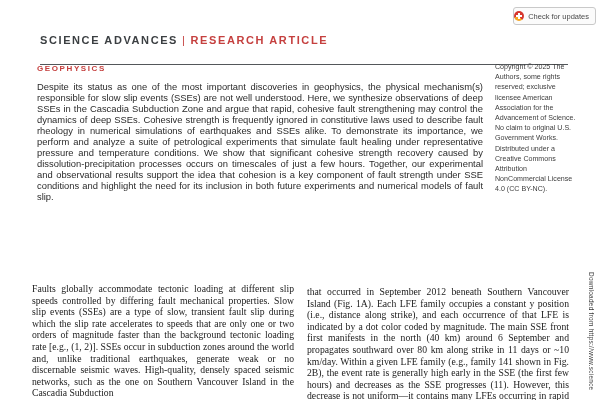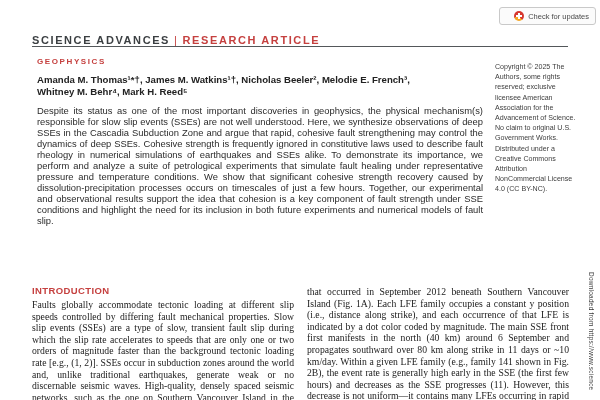--- a/index.html
+++ b/index.html
@@ -12,52 +12,52 @@
     font-family: "Liberation Sans", sans-serif;
     color: #1e2124;
   }
 
   
   .badge {
     position: absolute; top: 7px; right: 4px;
     display: flex; align-items: center; gap: 4px;
     border: 1px solid #c9c9c9; border-radius: 3px;
     background: #fbfbfb;
-    padding: 3px 6px 3px 14px;
+    padding: 3px 6px 3px 0;
     cursor: pointer;
   }
   .crossmark {
     width: 10px; height: 10px; border-radius: 50%;
     background: conic-gradient(from 140deg, #f5a623 0deg 110deg, #d6372e 110deg 360deg);
     position: relative; flex: 0 0 auto;
   }
   .crossmark::after {
     content: ""; position: absolute; left: 4px; top: 2px;
     width: 2px; height: 6px; background: #ffffff;
   }
   .crossmark::before {
     content: ""; position: absolute; left: 2px; top: 4px;
     width: 6px; height: 2px; background: #ffffff;
   }
   .badge-label { font-size: 7.5px; color: #4a4a4a; white-space: nowrap; }
 
   
   .masthead {
-    position: absolute; left: 32px; right: 32px; top: 34px;
+    position: absolute; left: 40px; right: 32px; top: 34px;
     border-bottom: 1.5px solid #53575a;
-    padding-bottom: 0;
+    padding-bottom: 18px;
     font-size: 11px; font-weight: bold; letter-spacing: 1.6px;
     white-space: nowrap;
   }
   .journal-name { color: #3b3f42; }
   .masthead-divider { color: #c5403f; font-weight: normal; margin: 0 4px; }
   .article-type { color: #c5403f; }
 
   
-  .content { position: absolute; left: 37px; top: 57px; width: 446px; }
+  .content { position: absolute; left: 37px; top: 64px; width: 446px; }
   .eyebrow {
     color: #c5403f; font-size: 8px; font-weight: bold;
     letter-spacing: 1.6px;
   }
   .title {
     margin-top: 4px; width: 470px;
     font-size: 19px; line-height: 21.5px; font-weight: bold;
     color: #212427; letter-spacing: -0.2px;
   }
   .authors {
@@ -112,32 +112,27 @@
     <span class="crossmark"></span>
     <span class="badge-label">Check for updates</span>
   </div>
 
   <div class="masthead">
     <span class="journal-name">SCIENCE ADVANCES</span><span class="masthead-divider">|</span><span class="article-type">RESEARCH ARTICLE</span>
   </div>
 
   <div class="content">
     <div class="eyebrow">GEOPHYSICS</div>
-    <div class="authors">
-      <div>Amanda M. Thomas¹*†, James M. Watkins¹†, Nicholas Beeler², Melodie E. French³,</div>
-      <div>Whitney M. Behr⁴, Mark H. Reed⁵</div>
-    </div>
     <p class="abstract">Despite its status as one of the most important discoveries in geophysics, the physical mechanism(s) responsible for slow slip events (SSEs) are not well understood. Here, we synthesize observations of deep SSEs in the Cascadia Subduction Zone and argue that rapid, cohesive fault strengthening may control the dynamics of deep SSEs. Cohesive strength is frequently ignored in constitutive laws used to describe fault rheology in numerical simulations of earthquakes and SSEs alike. To demonstrate its importance, we perform and analyze a suite of petrological experiments that simulate fault healing under representative pressure and temperature conditions. We show that significant cohesive strength recovery caused by dissolution-precipitation processes occurs on timescales of just a few hours. Together, our experimental and observational results support the idea that cohesion is a key component of fault strength under SSE conditions and highlight the need for its inclusion in both future experiments and numerical models of fault slip.</p>
   </div>
 
   <div class="copyright">Copyright © 2025 The Authors, some rights reserved; exclusive licensee American Association for the Advancement of Science. No claim to original U.S. Government Works. Distributed under a Creative Commons Attribution NonCommercial License 4.0 (CC BY-NC).</div>
 
   <div class="columns">
     <div class="col col-left">
-      <div class="intro-heading">INTRODUCTION</div>
       <p class="body-par">Faults globally accommodate tectonic loading at different slip speeds controlled by differing fault mechanical properties. Slow slip events (SSEs) are a type of slow, transient fault slip during which the slip rate accelerates to speeds that are only one or two orders of magnitude faster than the background tectonic loading rate [e.g., (1, 2)]. SSEs occur in subduction zones around the world and, unlike traditional earthquakes, generate weak or no discernable seismic waves. High-quality, densely spaced seismic networks, such as the one on Southern Vancouver Island in the Cascadia Subduction</p>
     </div>
     <div class="col col-right">
       <p class="body-par">that occurred in September 2012 beneath Southern Vancouver Island (Fig. 1A). Each LFE family occupies a constant y position (i.e., distance along strike), and each occurrence of that LFE is indicated by a dot color coded by magnitude. The main SSE front first manifests in the north (40 km) around 6 September and propagates southward over 80 km along strike in 11 days or ~10 km/day. Within a given LFE family (e.g., family 141 shown in Fig. 2B), the event rate is generally high early in the SSE (the first few hours) and decreases as the SSE progresses (11). However, this decrease is not uniform—it contains many LFEs occurring in rapid succession</p>
     </div>
   </div>
 
   <div class="vertical-watermark">Downloaded from https://www.science</div>
 
 </div>

